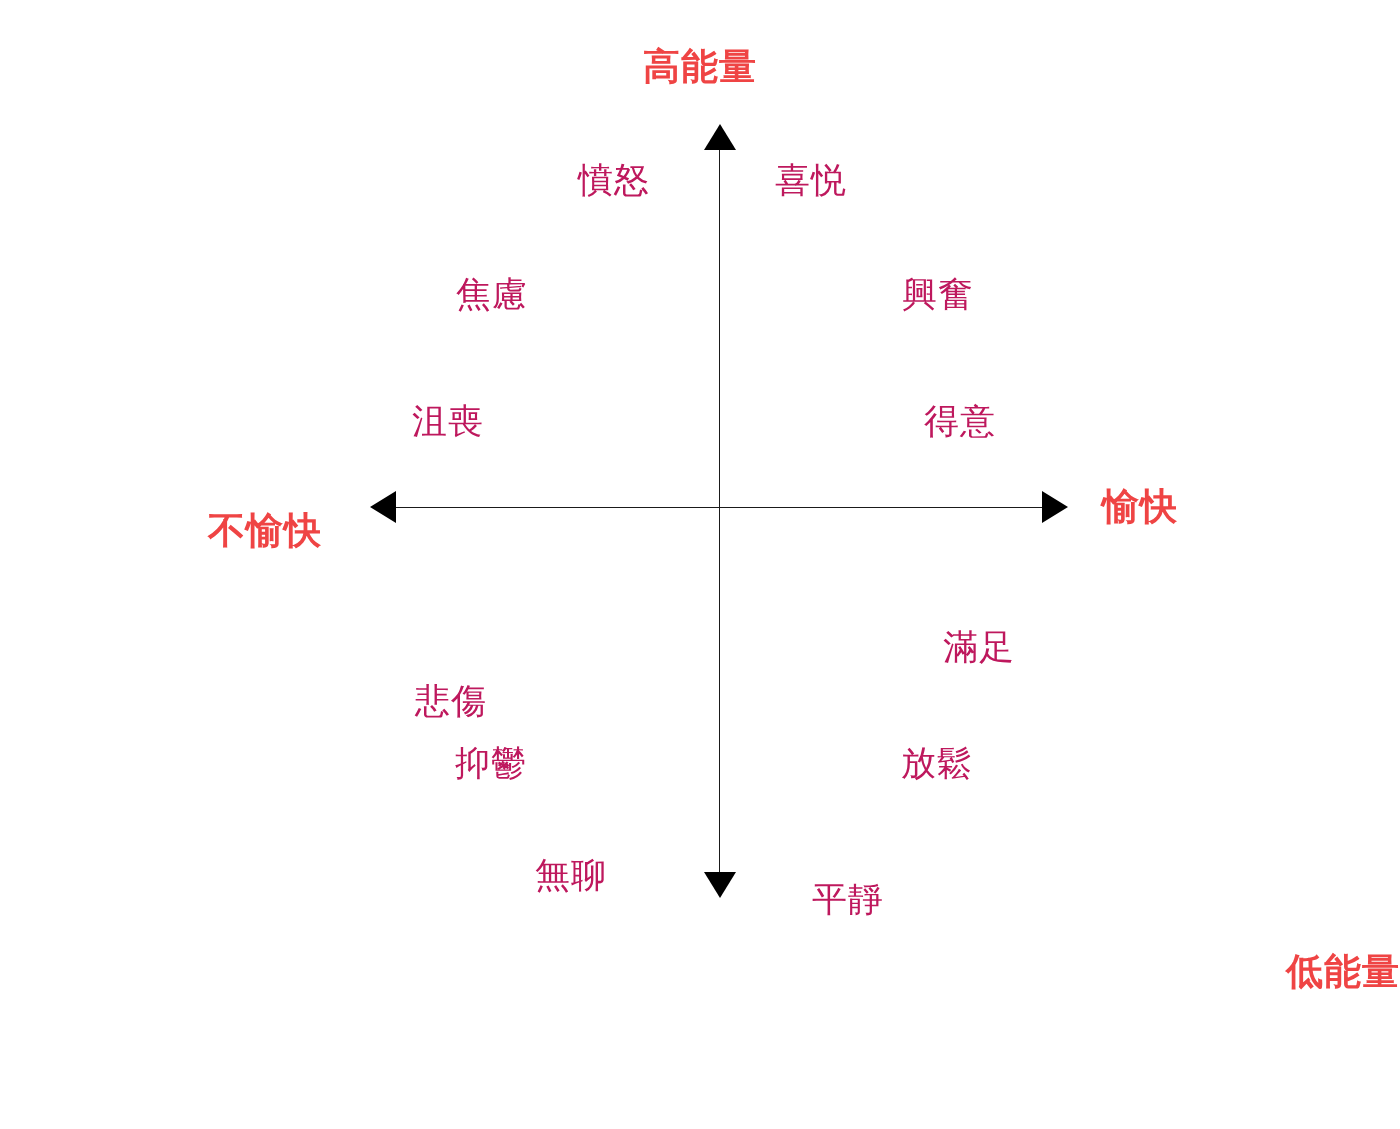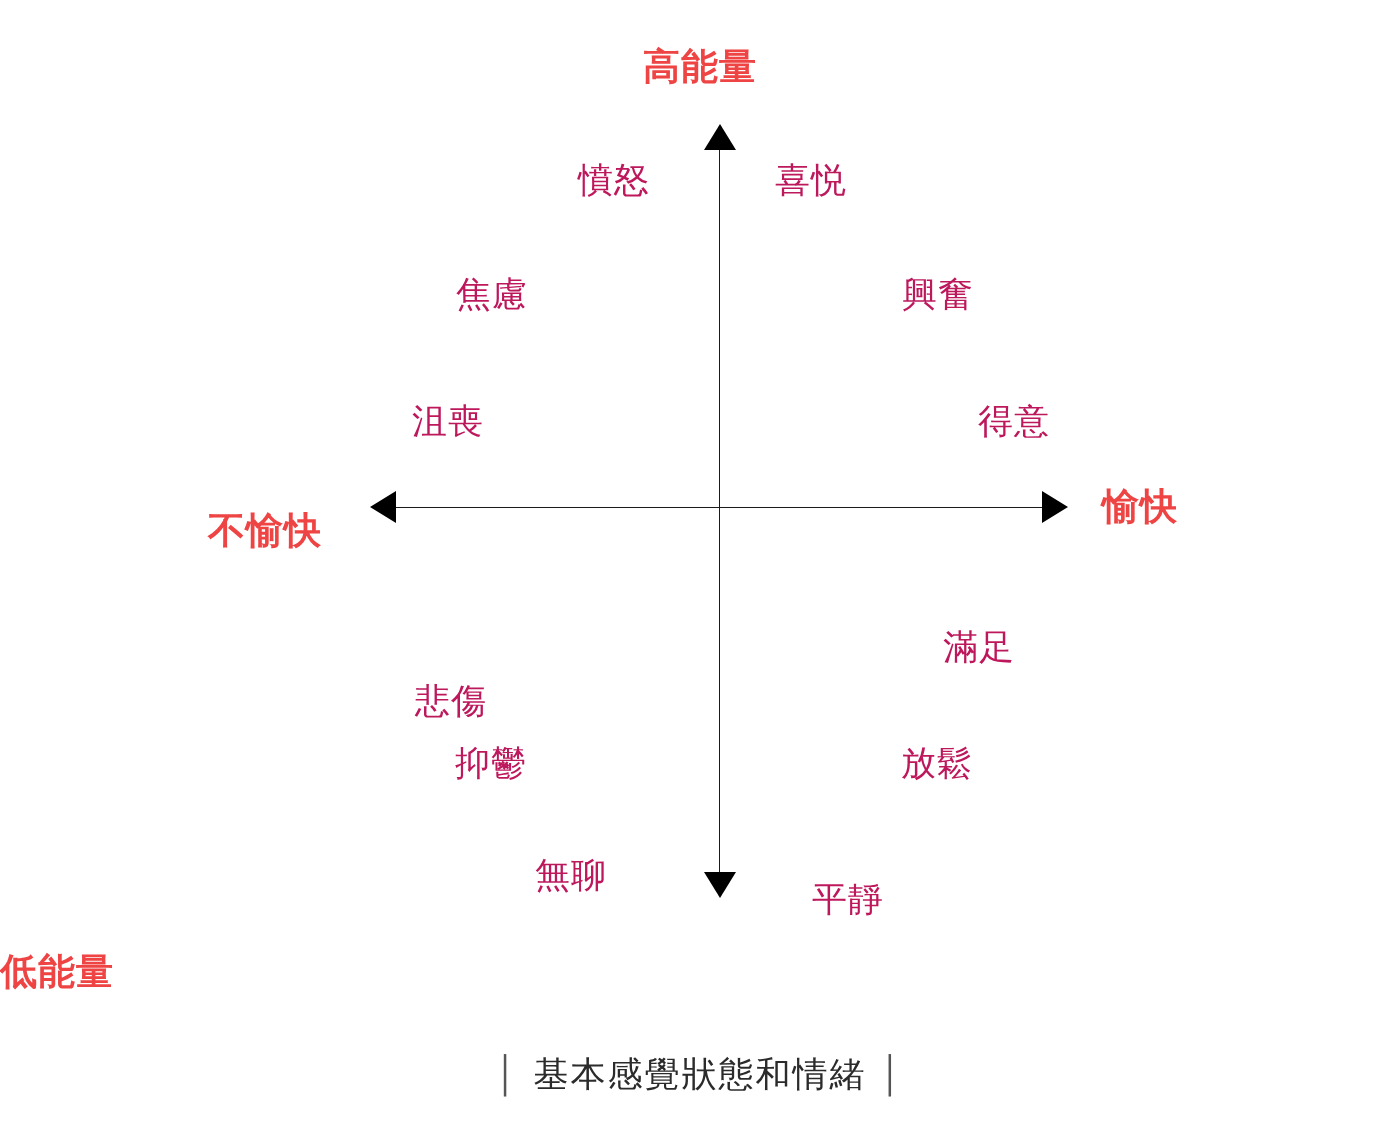--- a/index.html
+++ b/index.html
@@ -85,21 +85,21 @@
   .axis-label-top {
     left: 0;
     right: 0;
     top: 48px;
     text-align: center;
   }
   .axis-label-bottom {
     left: 0;
     right: 0;
     top: 953px;
-    text-align: left;
+    text-align: right;
   }
   .axis-label-left {
     left: 208px;
     top: 512px;
   }
   .axis-label-right {
     left: 1102px;
     top: 488px;
   }
 
@@ -159,31 +159,28 @@
   <div class="emotion" style="left:578px; top:162px;">憤怒</div>
 
   <div class="emotion" style="left:456px; top:276px;">焦慮</div>
 
   <div class="emotion" style="left:412px; top:403px;">沮喪</div>
 
   <div class="emotion" style="left:775px; top:162px;">喜悦</div>
 
   <div class="emotion" style="left:902px; top:276px;">興奮</div>
 
-  <div class="emotion" style="left:978px; top:403px;">得意</div>
+  <div class="emotion" style="left:924px; top:403px;">得意</div>
 
   <div class="emotion" style="left:415px; top:659px;margin-top:24px;">悲傷</div>
 
   <div class="emotion" style="left:455px; top:745px;">抑鬱</div>
 
   <div class="emotion" style="left:535px; top:857px;">無聊</div>
 
   <div class="emotion" style="left:943px; top:629px;text-align:right;">滿足</div>
 
   <div class="emotion" style="left:901px; top:745px;">放鬆</div>
 
   <div class="emotion" style="left:812px; top:857px;margin-top:24px;">平靜</div>
 
-  <div class="caption">
-    <span class="bar">│</span><span>基本感覺狀態和情緒</span><span class="bar">│</span>
-  </div>
 
 </div>
 
 </body></html>

